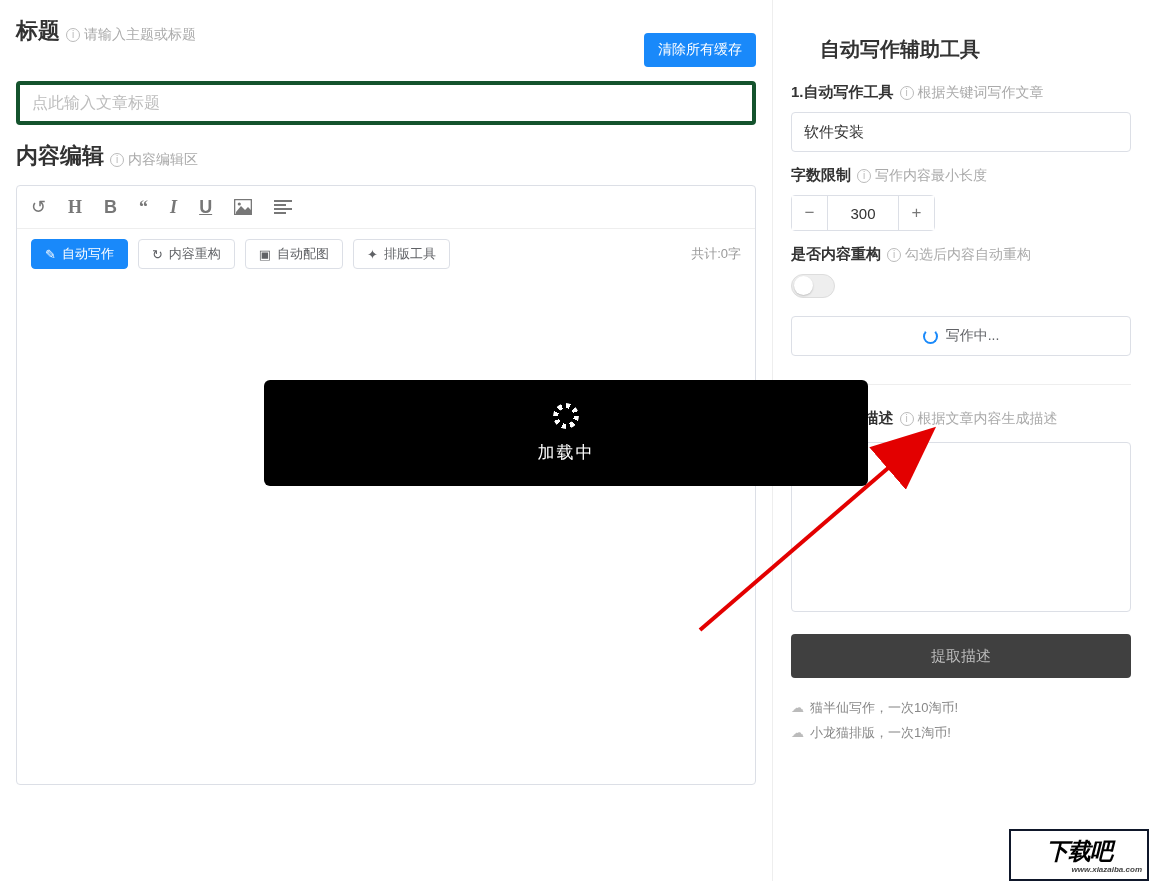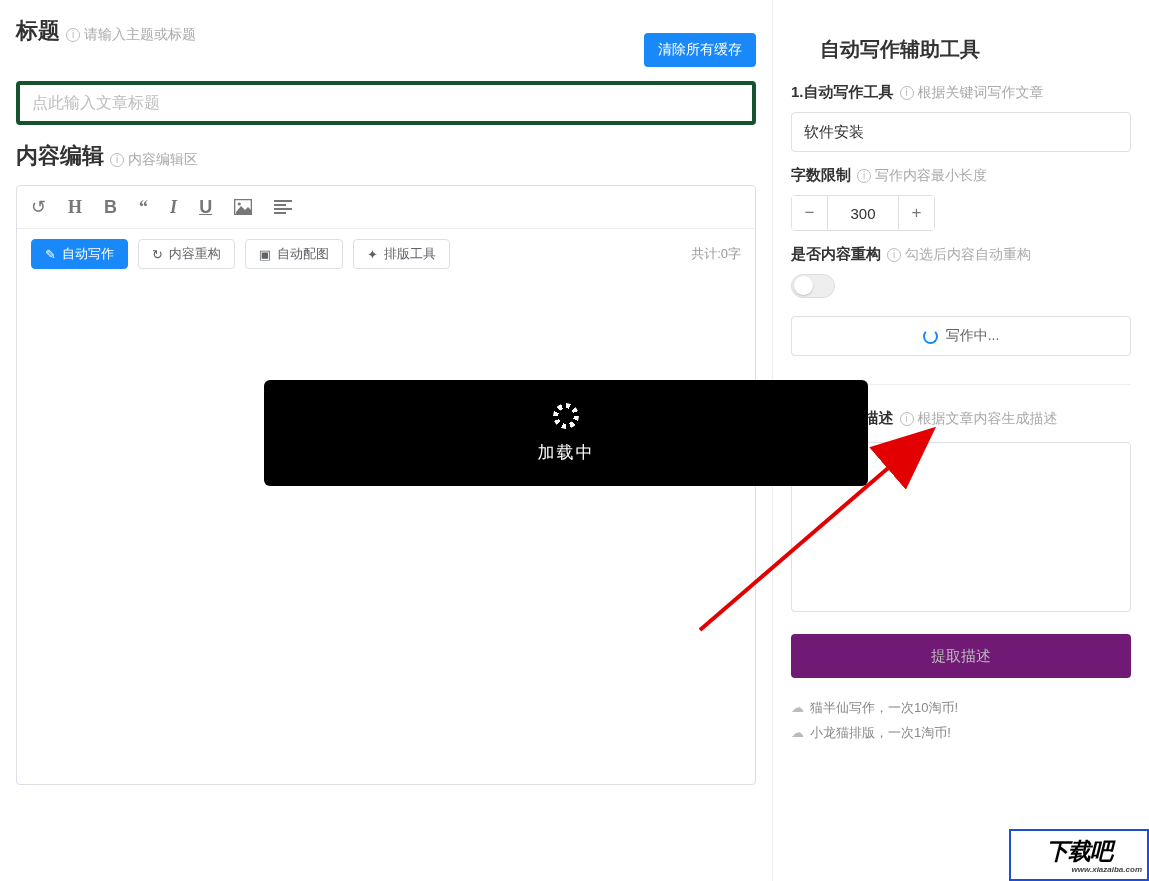--- a/index.html
+++ b/index.html
@@ -36,39 +36,39 @@
   .stepper button:last-child { border-left:1px solid #dcdfe6;}
   .stepper input { flex:1; border:none; text-align:center; font-size:15px; color:#333; width:60px; }
   .switch { width:44px; height:24px; background:#eee; border-radius:12px; border:1px solid #ddd; position:relative; cursor:pointer; margin-top:6px;}
   .switch::after { content:""; position:absolute; left:2px; top:1px; width:19px; height:19px; border-radius:50%; background:#fff; box-shadow:0 1px 2px rgba(0,0,0,.2);}
   .start-wrap { position:relative; margin-top:22px; }
   .start-wrap .highlight { position:absolute; left:-8px; right:-6px; top:-8px; bottom:-8px; border:3px solid #e30000; pointer-events:none;}
   .start-btn { width:100%; height:44px; background:#1989fa; color:#fff; border:none; border-radius:3px; font-size:16px; cursor:pointer; }
   .writing-btn { width:100%; height:40px; margin-top:18px; background:#fff; border:1px solid #dcdfe6; border-radius:4px; color:#606266; font-size:14px; cursor:pointer; display:flex; align-items:center; justify-content:center; gap:8px;}
   .spin { width:15px; height:15px; border:2px solid #1989fa; border-top-color:transparent; border-radius:50%; display:inline-block; }
   .side-textarea { width:100%; height:170px; border:1px solid #dcdfe6; border-radius:4px; margin-top:4px; resize:none; padding:8px; font-size:14px;}
-  .extract-btn { width:100%; height:44px; background:#701a75; color:#bbb; border:none; border-radius:4px; font-size:15px; margin-top:18px; cursor:pointer;}
+  .extract-btn { width:100%; height:44px; background:#404040; color:#bbb; border:none; border-radius:4px; font-size:15px; margin-top:18px; cursor:pointer;}
   .tips { margin-top:18px; font-size:13px; color:#888; line-height:1.9;}
   .tips .cloud { color:#bbb; margin-right:6px;}
   .divider { border:none; border-top:1px solid #eee; margin:28px 0 24px; }
 
   
   .loading { position:absolute; left:264px; top:380px; width:604px; height:106px; background:#000; border-radius:6px; display:flex; flex-direction:column; align-items:center; justify-content:center; gap:12px; color:#fff;}
   .spinner { width:26px; height:26px; border-radius:50%; background:
     repeating-conic-gradient(#fff 0 22deg, transparent 22deg 45deg);
     -webkit-mask: radial-gradient(circle, transparent 42%, #000 43%);
             mask: radial-gradient(circle, transparent 42%, #000 43%);
   }
   .load-txt { font-size:17px; letter-spacing:2px;}
 
   
   .arrow-svg { position:absolute; left:680px; top:420px; width:290px; height:220px; pointer-events:none;}
 
   
-  .watermark { position:absolute; right:0; bottom:0; width:140px; height:52px; background:#fff; border:2px solid #1d4ed8; display:flex; flex-direction:column; align-items:center; justify-content:center; font-weight:900; font-style:italic; }
+  .watermark { position:absolute; right:0; bottom:0; width:140px; height:52px; background:#fff; border:2px solid #0f172a; display:flex; flex-direction:column; align-items:center; justify-content:center; font-weight:900; font-style:italic; }
   .watermark .big { font-size:23px; letter-spacing:-1px; }
   .watermark .sm { font-size:8px; color:#444; align-self:flex-end; margin-right:5px; margin-top:-2px;}
 </style>
 </head>
 <body>
 
 <div class="container">
 
   <div class="main">
     <div class="sec-header">

